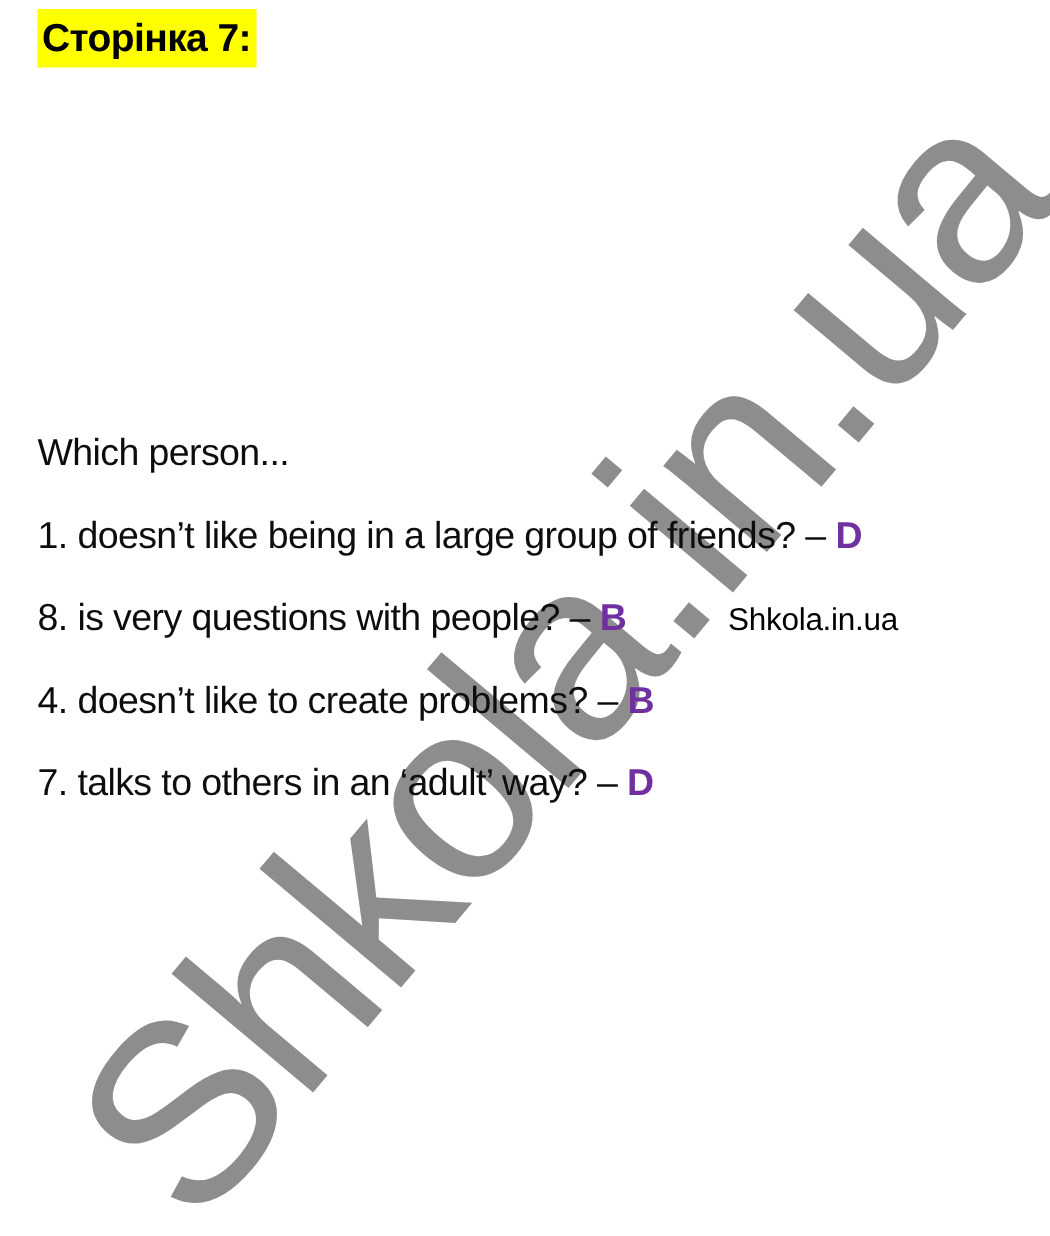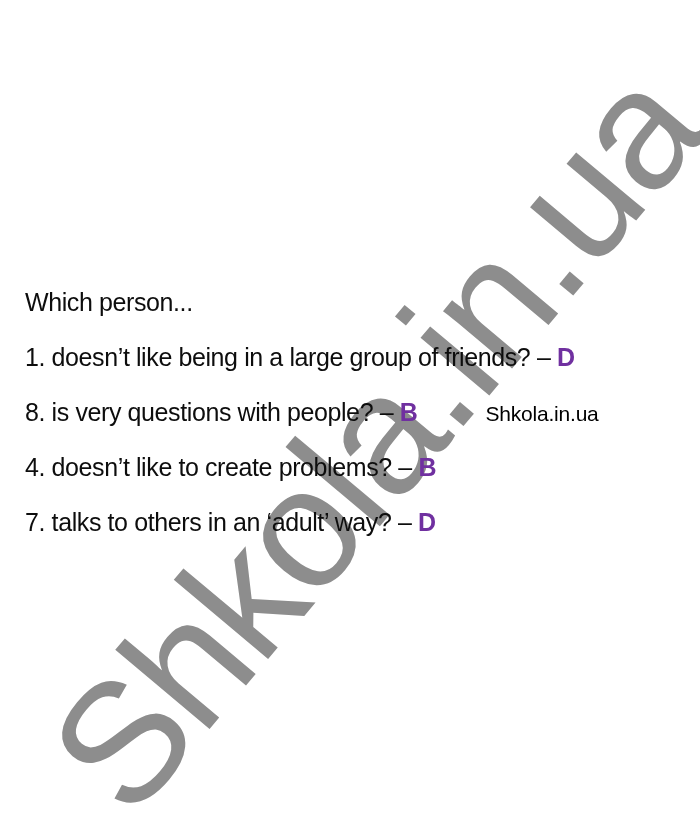--- a/index.html
+++ b/index.html
@@ -42,20 +42,23 @@
     font-size: 21px; letter-spacing: -0.2px;
     margin-left: 68px; color: #000;
   }
 </style>
 </head>
 <body>
 
 <div class="watermark">Shkola.in.ua</div>
 
 <div class="content">
+  <div class="title-line">
+    <span class="title-highlight">Сторінка 7:</span>
+  </div>
 
 
   <div class="body-block">
     <div class="which">Which person...</div>
     <div>
   <div class="q-row"><span>1. </span><span>doesn’t like being in a large group of friends? </span><span>– </span><span class="ans">D</span></div>
 
   <div class="q-row"><span>8. </span><span>is very questions with people? </span><span>– </span><span class="ans">B</span><span class="inline-site">Shkola.in.ua</span></div>
 
 

